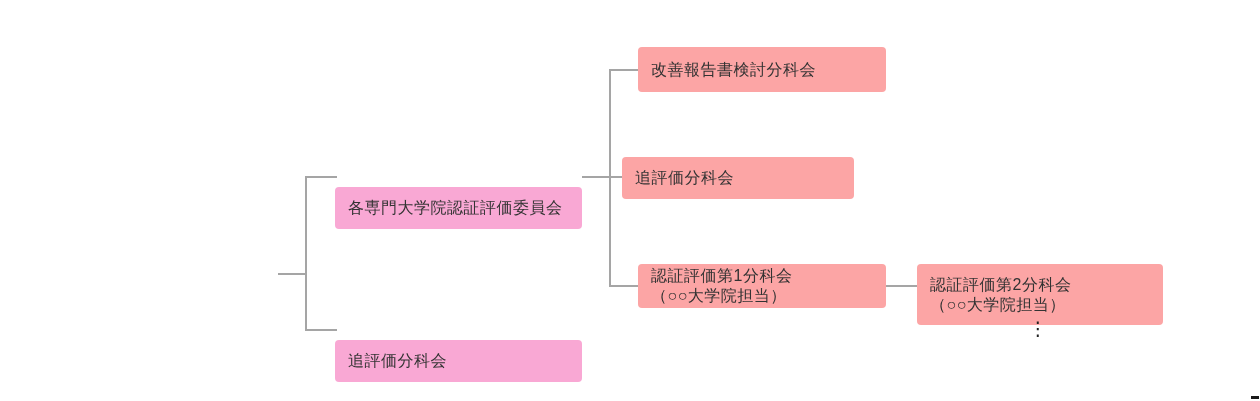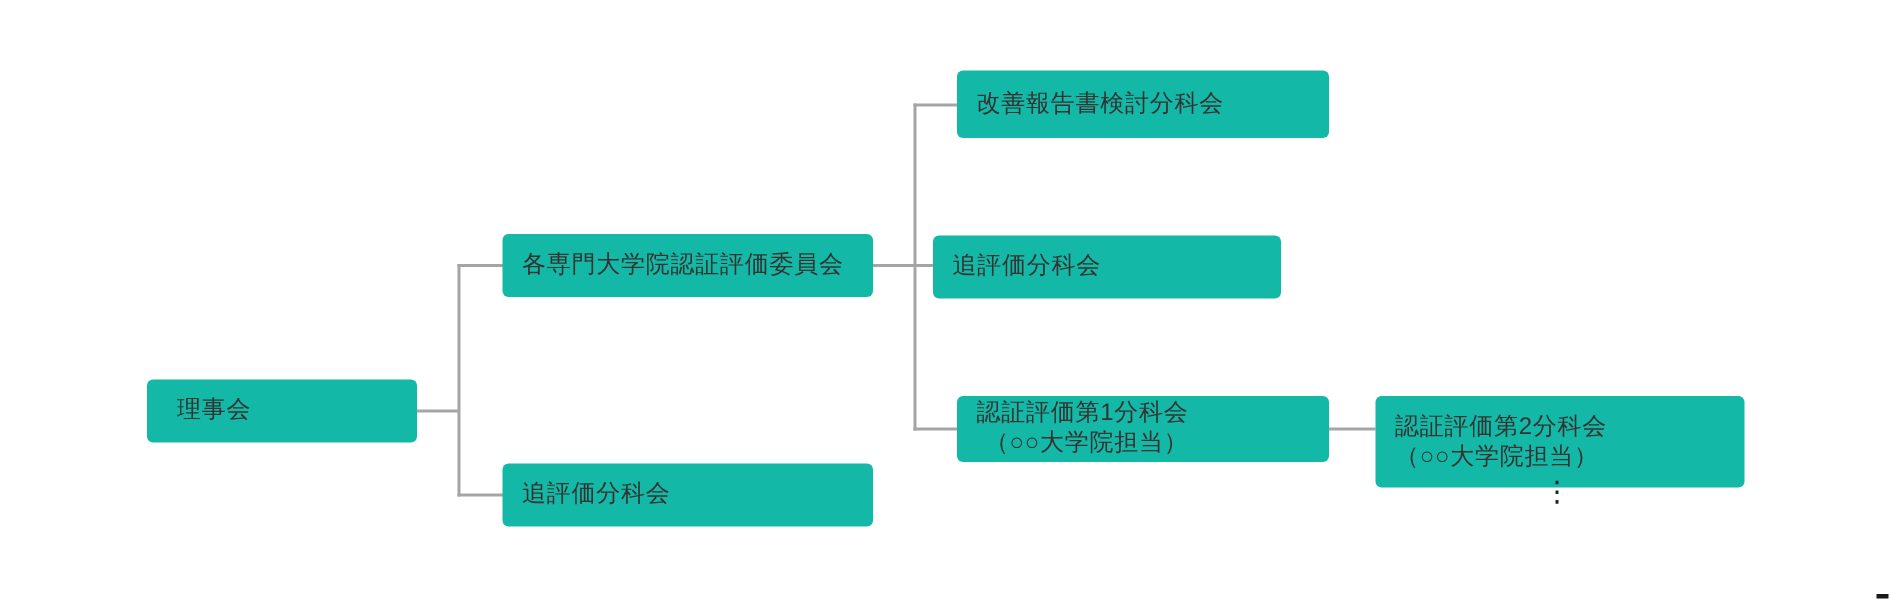--- a/index.html
+++ b/index.html
@@ -18,22 +18,22 @@
   .node {
     position: absolute;
     box-sizing: border-box;
     display: flex;
     align-items: center;
     border-radius: 4px;
     color: #333333;
     font-size: 16px;
     padding: 0 13px;
   }
-  .node.green { background: #14b8a6; }
-  .node.blue  { background: #14b8a6; }
+  .node.green { background: #f9a8d4; margin-top: 31px; }
+  .node.blue  { background: #fca5a5; }
   .node .label {
     white-space: pre-line;
     line-height: 20px;
     letter-spacing: 0.5px;
   }
   .node.pad-lg { padding-left: 20px; }
   .line {
     position: absolute;
     background: #a5a5a5;
   }
@@ -67,41 +67,38 @@
   <div class="line h-line" style="left:278px; top:273px; width:28px;"></div>
   <div class="line v-line" style="left:305px; top:176px; height:155px;"></div>
   <div class="line h-line" style="left:305px; top:176px; width:32px;"></div>
   <div class="line h-line" style="left:305px; top:329px; width:32px;"></div>
   <div class="line h-line" style="left:582px; top:176px; width:56px;"></div>
   <div class="line v-line" style="left:609px; top:69px; height:218px;"></div>
   <div class="line h-line" style="left:609px; top:69px; width:30px;"></div>
   <div class="line h-line" style="left:609px; top:285px; width:30px;"></div>
   <div class="line h-line" style="left:886px; top:285px; width:31px;"></div>
 
-  <div class="node green pad-lg" style="left:98px; top:253px; width:180px; height:42px;">
-    <span class="label">理事会</span>
-  </div>
 
   <div class="node green" style="left:335px; top:156px; width:247px; height:42px;">
     <span class="label">各専門大学院認証評価委員会</span>
   </div>
 
   <div class="node green" style="left:335px; top:309px; width:247px; height:42px;">
     <span class="label">追評価分科会</span>
   </div>
 
   <div class="node blue" style="left:638px; top:47px; width:248px; height:45px;">
     <span class="label">改善報告書検討分科会</span>
   </div>
 
   <div class="node blue" style="left:622px; top:157px; width:232px; height:42px;">
     <span class="label">追評価分科会</span>
   </div>
 
-  <div class="node blue" style="left:638px; top:264px; width:248px; height:44px;text-align:right;">
+  <div class="node blue" style="left:638px; top:264px; width:248px; height:44px;">
     <span class="label">認証評価第1分科会
 （○○大学院担当）</span>
   </div>
 
   <div class="node blue" style="left:917px; top:264px; width:246px; height:61px;">
     <span class="label">認証評価第2分科会
 （○○大学院担当）</span>
   </div>
 
   <div class="ellipsis">⋮</div>

